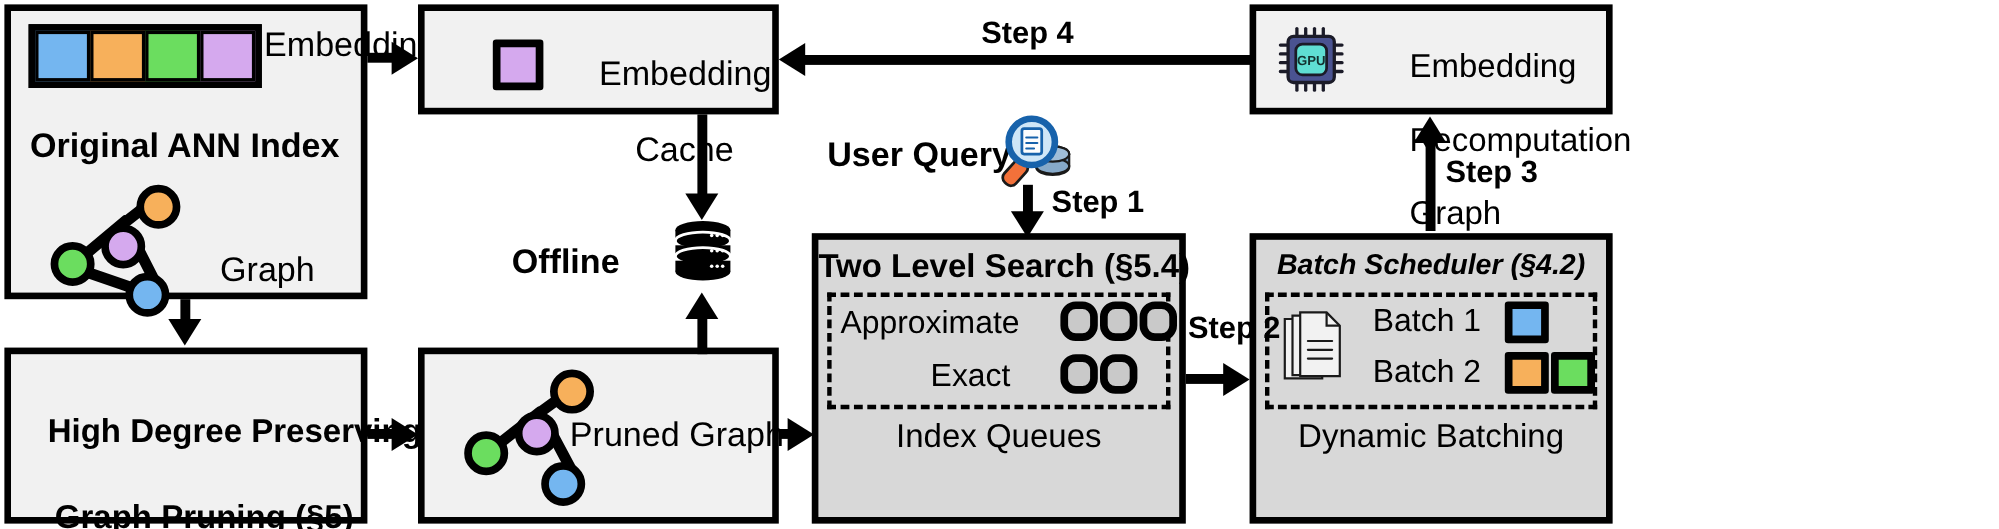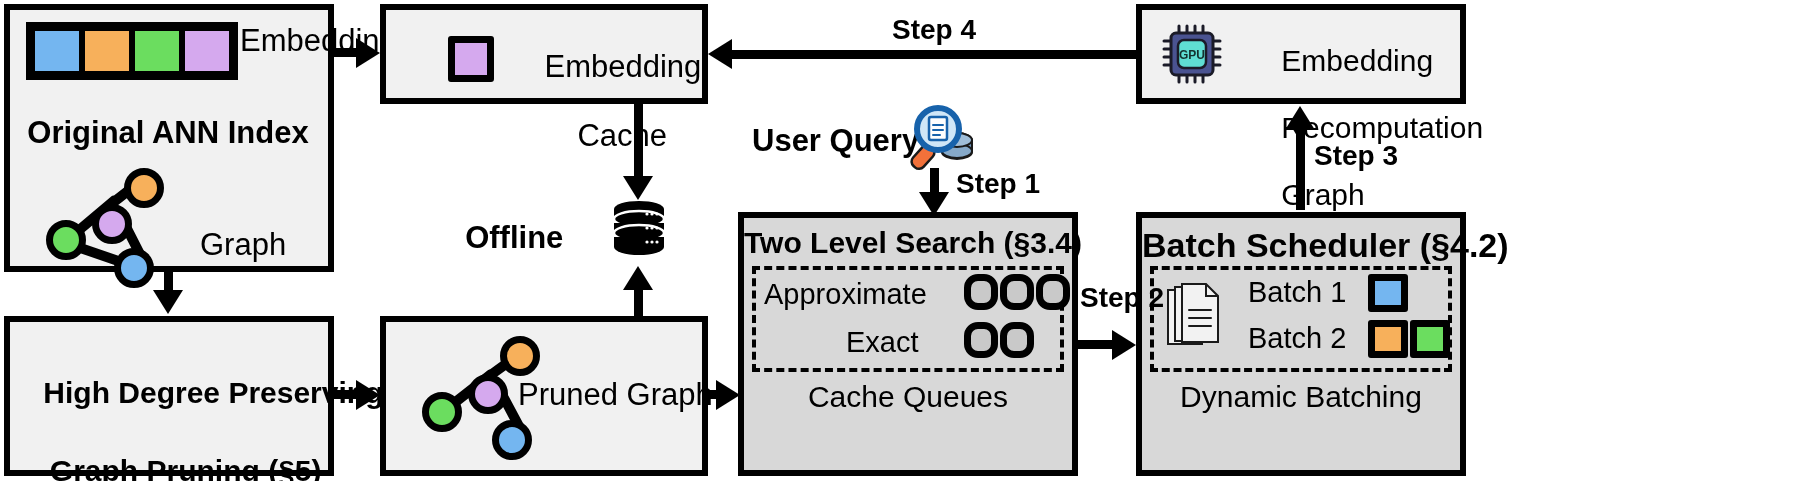--- a/index.html
+++ b/index.html
@@ -181,33 +181,33 @@
       <rect x="29" y="13" width="18" height="23" rx="2" fill="#fdfdfd" stroke="#1762ab" stroke-width="2.5"></rect>
       <g stroke="#1762ab" stroke-width="2" stroke-linecap="round">
         <line x1="33" y1="21" x2="43" y2="21"></line>
         <line x1="33" y1="26" x2="43" y2="26"></line>
         <line x1="33" y1="31" x2="40" y2="31"></line>
       </g>
     </svg>
   </div>
 
   <div class="box dark" style="left:738px;top:212px;width:340px;height:264px;"></div>
-  <div class="lbl b ctr" style="left:744px;top:226px;width:328px;font-size:30px;">Two Level Search (§3.4)</div>
+  <div class="lbl b ctr" style="left:744px;top:226px;width:328px;font-size:30px;">Two Level Search (§5.4)</div>
   <div class="dashed" style="left:752px;top:266px;width:312px;height:106px;"></div>
   <div class="lbl" style="left:764px;top:278px;font-size:29px;">Approximate</div>
   <div class="pill" style="left:964px;top:274px;width:34px;height:36px;"></div>
   <div class="pill" style="left:1000px;top:274px;width:34px;height:36px;"></div>
   <div class="pill" style="left:1036px;top:274px;width:34px;height:36px;"></div>
   <div class="lbl" style="left:846px;top:326px;font-size:29px;">Exact</div>
   <div class="pill" style="left:964px;top:322px;width:34px;height:36px;"></div>
   <div class="pill" style="left:1000px;top:322px;width:34px;height:36px;"></div>
-  <div class="lbl ctr" style="left:744px;top:380px;width:328px;font-size:30px;">Cache Queues</div>
+  <div class="lbl ctr" style="left:744px;top:380px;width:328px;font-size:30px;">Index Queues</div>
 
   <div class="box dark" style="left:1136px;top:212px;width:330px;height:264px;"></div>
-  <div class="lbl b ctr" style="left:1142px;top:226px;width:318px;font-size:34px;">Batch Scheduler (§4.2)</div>
+  <div class="lbl b ctr" style="left:1142px;top:226px;width:318px;font-size:26px;font-style:italic;">Batch Scheduler (§4.2)</div>
   <div class="dashed" style="left:1150px;top:266px;width:302px;height:106px;"></div>
   <div class="docs" style="left:1166px;top:282px;width:56px;height:66px;">
     <svg width="56" height="66" viewBox="0 0 56 66">
       <g fill="#f2f2f2" stroke="#1a1a1a" stroke-width="2">
         <path d="M2 8 h24 l10 10 v44 h-34 z"></path>
         <path d="M9 5 h24 l10 10 v44 h-34 z"></path>
         <path d="M16 2 h24 l12 12 v46 h-36 z"></path>
       </g>
       <path d="M40 2 v12 h12" fill="none" stroke="#1a1a1a" stroke-width="2"></path>
       <g stroke="#1a1a1a" stroke-width="2" stroke-linecap="round">

